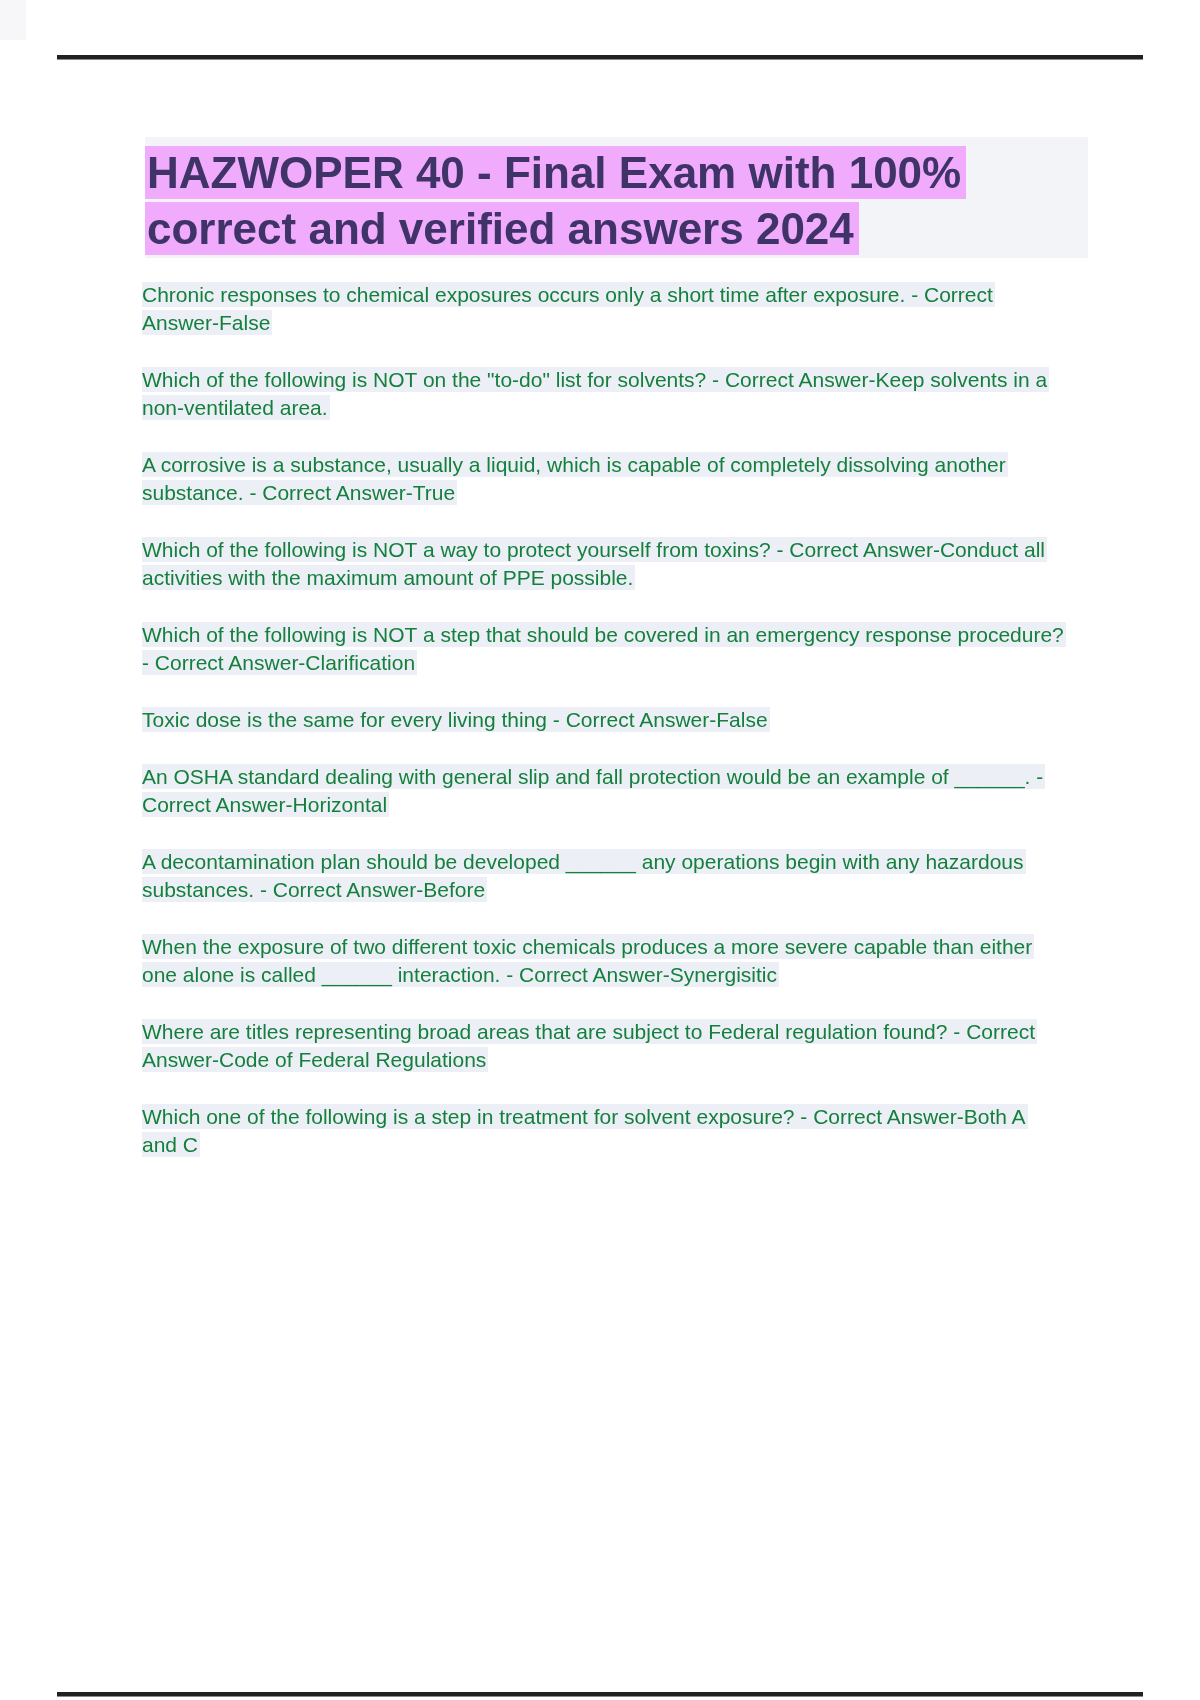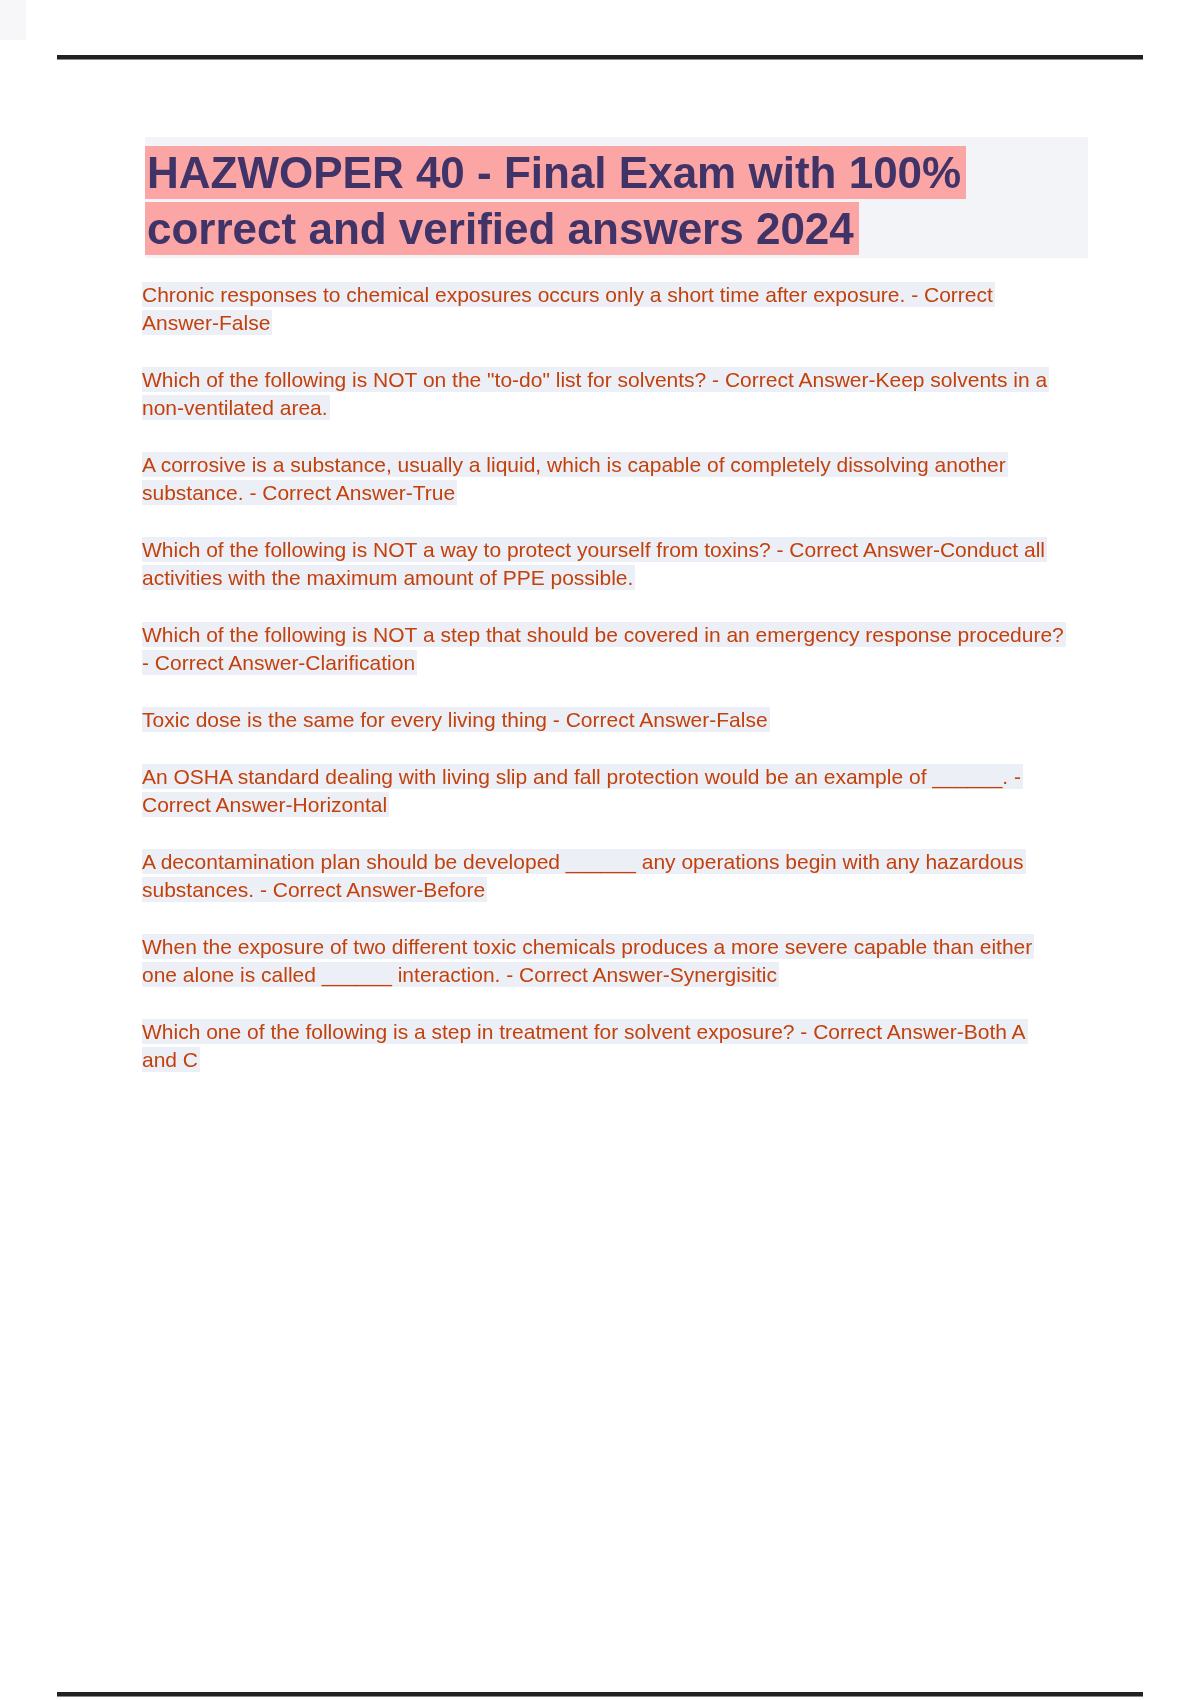--- a/index.html
+++ b/index.html
@@ -37,38 +37,38 @@
   .title-block {
     position: absolute;
     left: 145px;
     top: 137px;
     width: 943px;
     background: #f3f4f7;
     padding: 8px 0 1px 0;
   }
   .title-text {
     display: inline;
-    background: #fca5a5;
+    background: #f0abfc;
     color: #3f3367;
     font-size: 44px;
     font-weight: bold;
     line-height: 56px;
     padding: 2px 5px 2px 2px;
     box-decoration-break: clone;
     -webkit-box-decoration-break: clone;
   }
 
   .qa-body {
     position: absolute;
     left: 142px;
     top: 281px;
     width: 922px;
     font-size: 21px;
     line-height: 28px;
-    color: #c2410c;
+    color: #15803d;
   }
   .qa-body p {
     margin: 0 0 29px 0;
   }
   .qa-body .hl {
     background: #edeff6;
     padding: 1px 2px 1px 0;
     box-decoration-break: clone;
     -webkit-box-decoration-break: clone;
   }
@@ -86,21 +86,22 @@
     <span class="title-text">HAZWOPER 40 - Final Exam with 100% correct and verified answers 2024</span>
   </div>
 
   <div class="qa-body">
     <p><span class="hl">Chronic responses to chemical exposures occurs only a short time after exposure. - Correct Answer-False</span></p>
     <p><span class="hl">Which of the following is NOT on the "to-do" list for solvents? - Correct Answer-Keep solvents in a non-ventilated area.</span></p>
     <p><span class="hl">A corrosive is a substance, usually a liquid, which is capable of completely dissolving another substance. - Correct Answer-True</span></p>
     <p><span class="hl">Which of the following is NOT a way to protect yourself from toxins? - Correct Answer-Conduct all activities with the maximum amount of PPE possible.</span></p>
     <p><span class="hl">Which of the following is NOT a step that should be covered in an emergency response procedure? - Correct Answer-Clarification</span></p>
     <p><span class="hl">Toxic dose is the same for every living thing - Correct Answer-False</span></p>
-    <p><span class="hl">An OSHA standard dealing with living slip and fall protection would be an example of ______. - Correct Answer-Horizontal</span></p>
+    <p><span class="hl">An OSHA standard dealing with general slip and fall protection would be an example of ______. - Correct Answer-Horizontal</span></p>
     <p><span class="hl">A decontamination plan should be developed ______ any operations begin with any hazardous substances. - Correct Answer-Before</span></p>
     <p><span class="hl">When the exposure of two different toxic chemicals produces a more severe capable than either one alone is called ______ interaction. - Correct Answer-Synergisitic</span></p>
+    <p><span class="hl">Where are titles representing broad areas that are subject to Federal regulation found? - Correct Answer-Code of Federal Regulations</span></p>
     <p><span class="hl">Which one of the following is a step in treatment for solvent exposure? - Correct Answer-Both A and C</span></p>
   </div>
 
   <div class="rule rule-bottom"></div>
 
 </div>
 
 </body></html>

